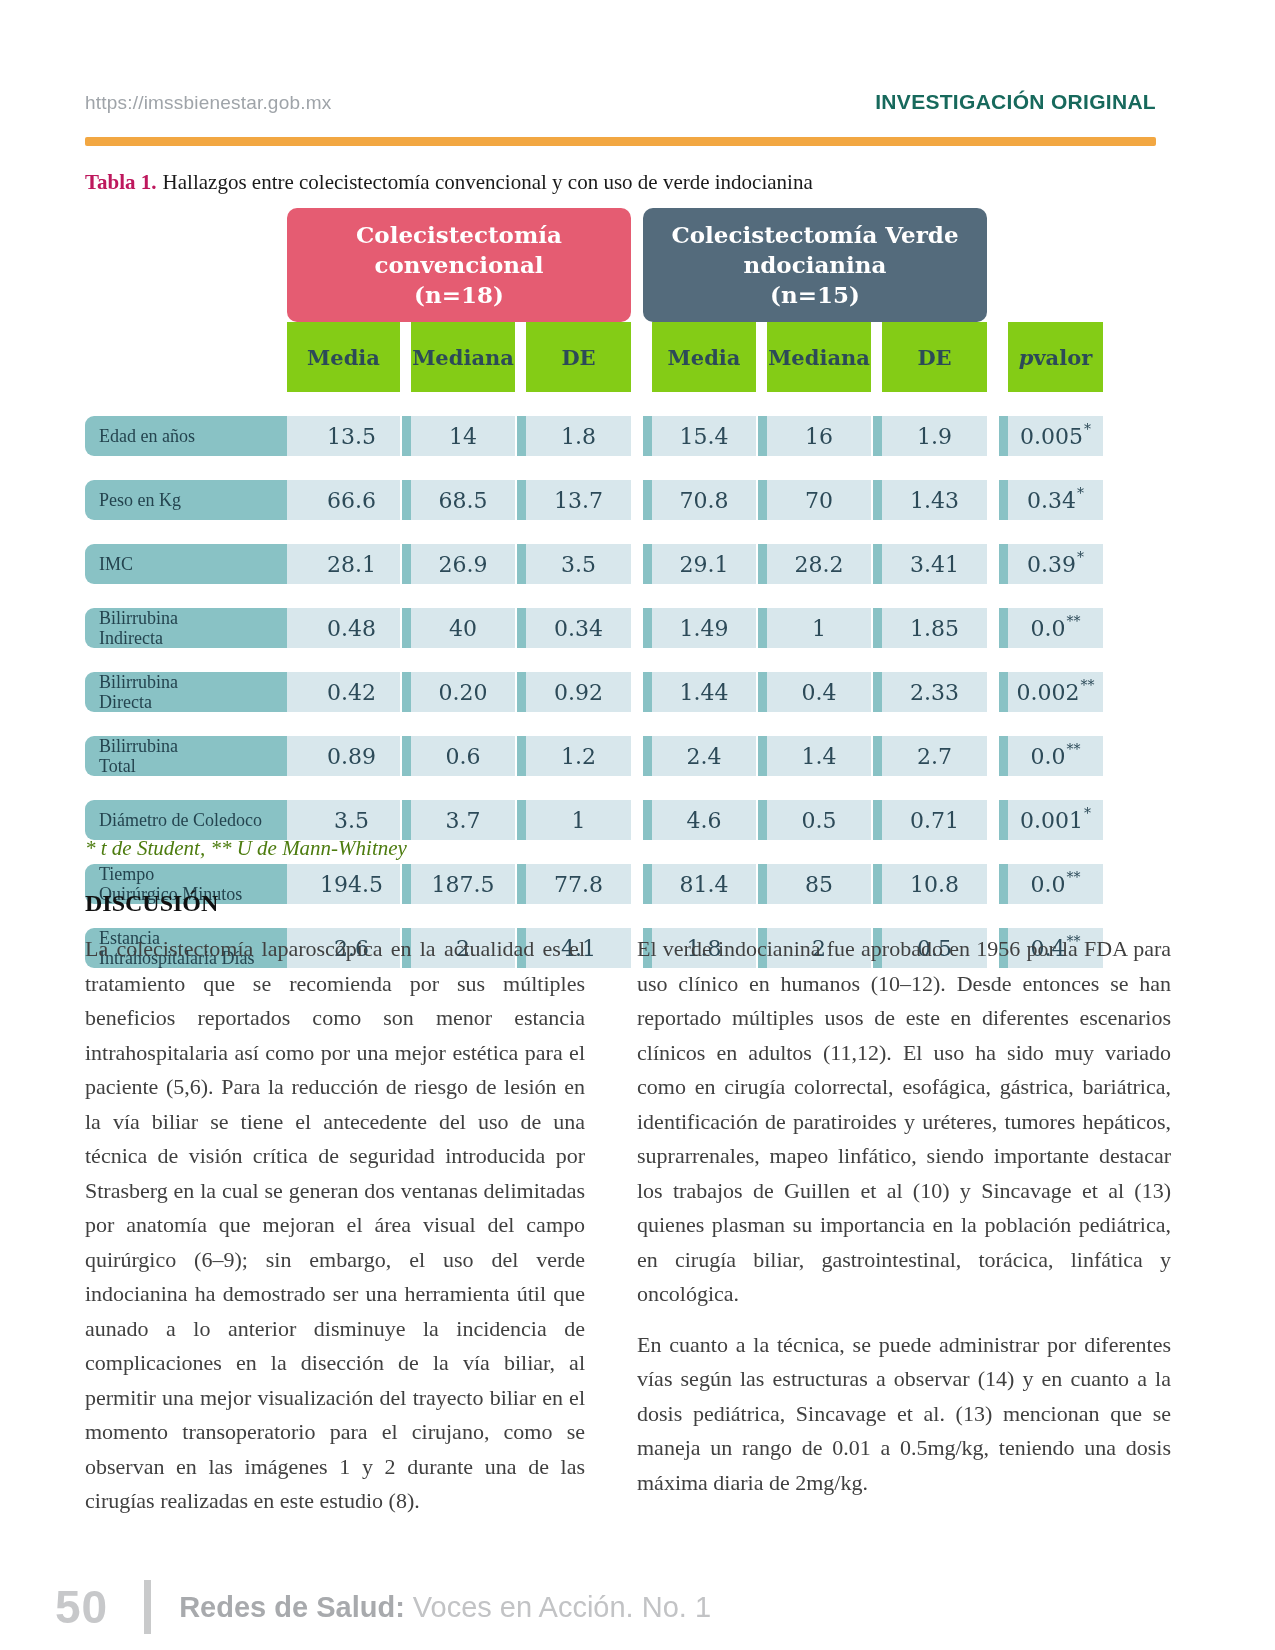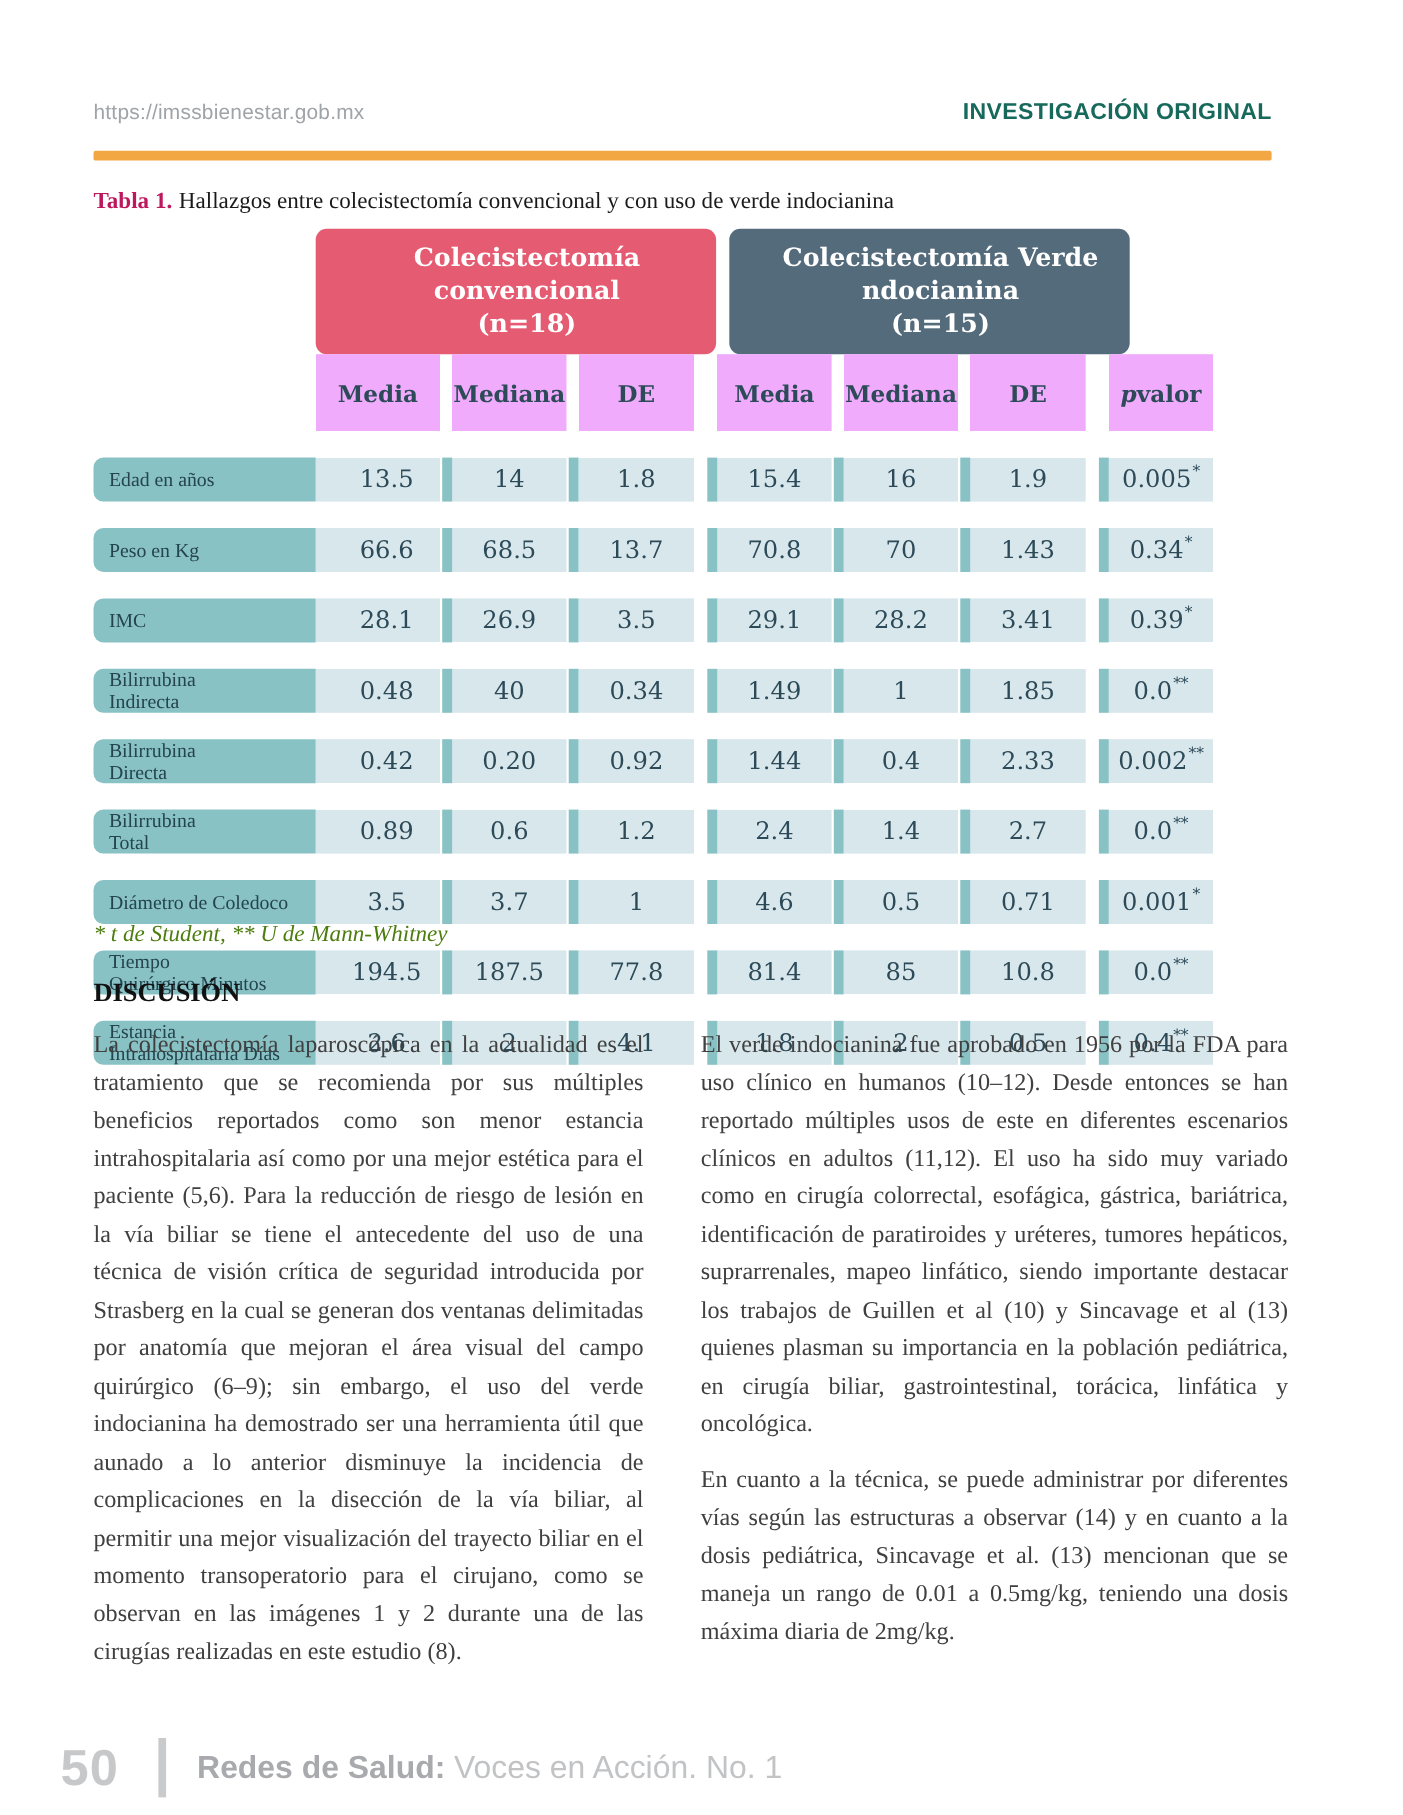--- a/index.html
+++ b/index.html
@@ -17,26 +17,26 @@
   
   .caption{position:absolute;left:85px;top:170px;width:1100px;font-size:21px;}
   .caption .tag{color:#be185d;font-weight:bold;margin-right:6px;}
 
   
   .tbl{position:absolute;left:85px;top:208px;width:1030px;font-family:"DejaVu Serif", serif;}
   .trow{display:flex;}
   .spacer{width:202px;flex:none;}
   .gbox{height:114px;border-radius:10px;color:#ffffff;font-weight:bold;font-size:23px;
         line-height:30px;text-align:center;white-space:pre-line;display:flex;
-        align-items:center;justify-content:center;flex:none;padding-left:20px;}
+        align-items:center;justify-content:center;flex:none;}
   .gbox.pink{width:344px;background:#e55c72;}
   .gbox.slate{width:344px;background:#546b7c;margin-left:12px;}
 
   .shrow{display:flex;height:70px;}
-  .shc{background:#f0abfc;box-sizing:border-box;display:flex;align-items:center;justify-content:center;
+  .shc{background:#84cc16;box-sizing:border-box;display:flex;align-items:center;justify-content:center;
        font-weight:bold;font-size:21px;color:#2c4a58;flex:none;border-left:9px solid transparent;
        background-clip:padding-box;}
   .w1{width:113px;border-left:none;}
   .w2{width:113px;margin-left:2px;}
   .w3{width:114px;margin-left:2px;}
   .w4{width:113px;margin-left:12px;}
   .w5{width:113px;margin-left:2px;}
   .w6{width:114px;margin-left:2px;}
   .w7{width:104px;margin-left:12px;}
   .shc i{font-style:italic;}

